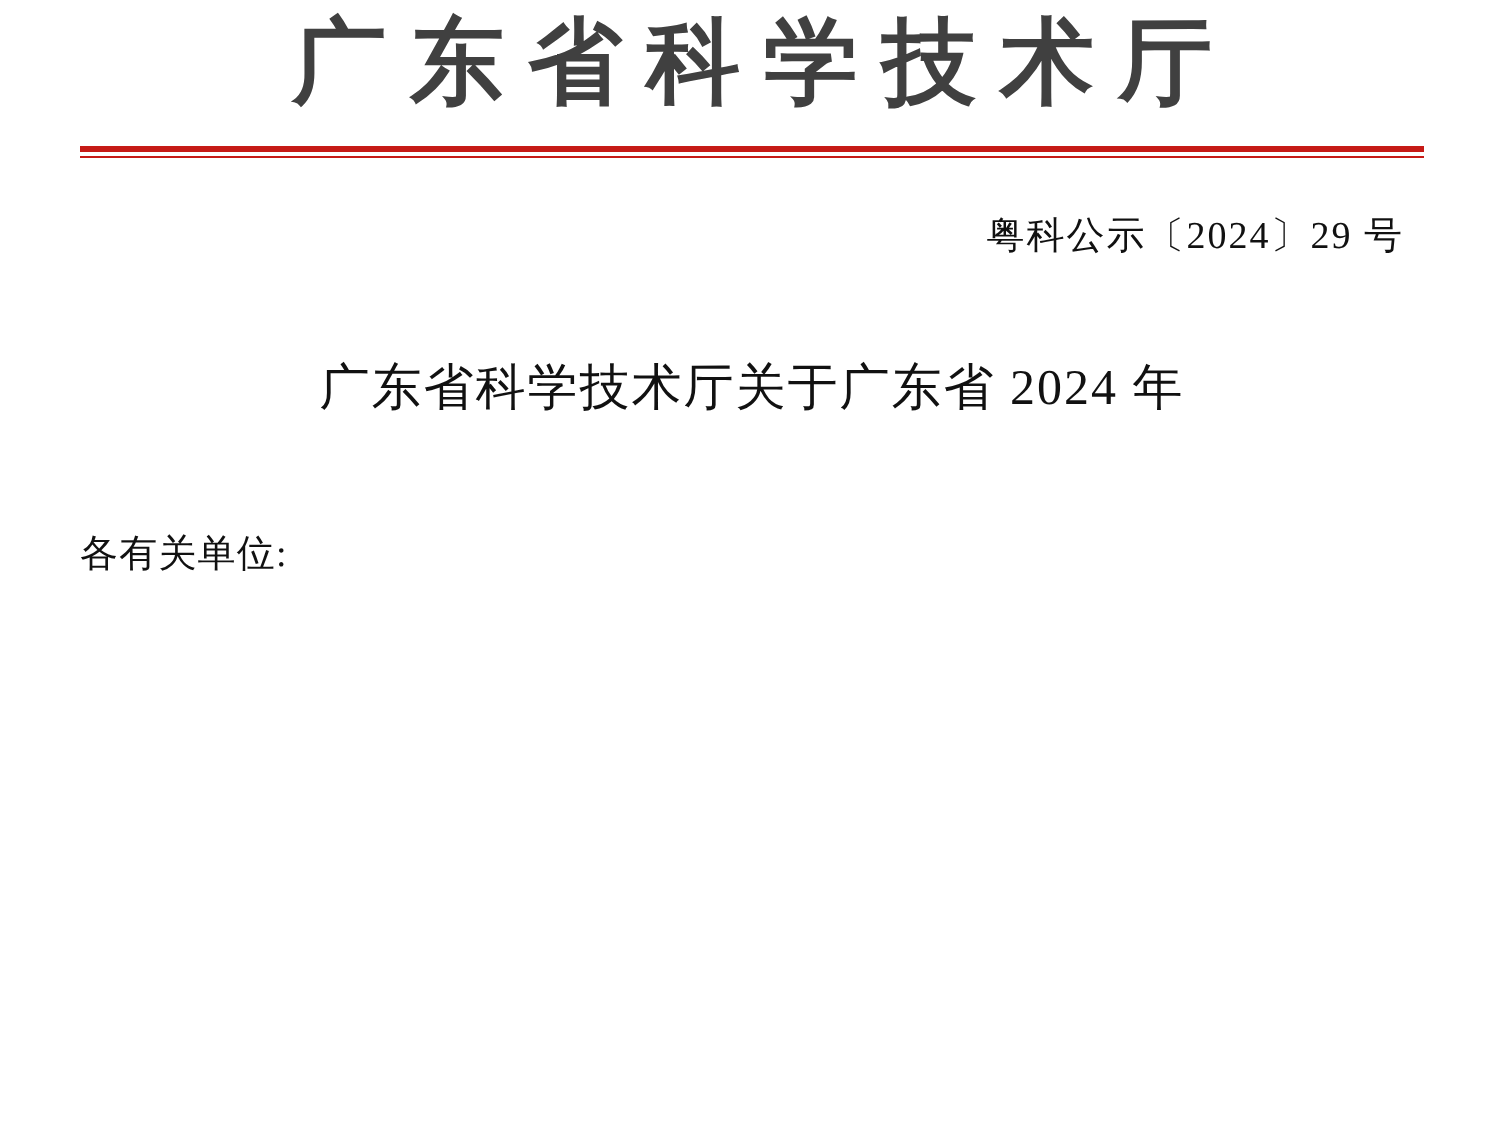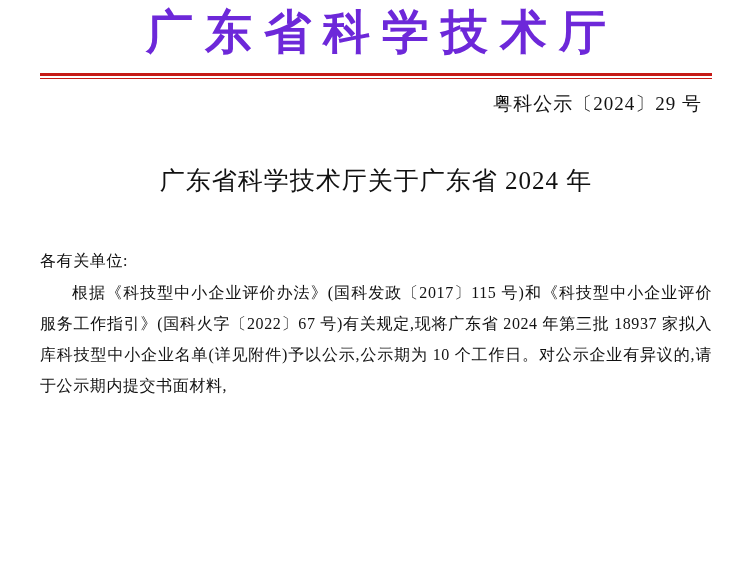--- a/index.html
+++ b/index.html
@@ -23,21 +23,21 @@
     box-sizing: border-box;
     padding: 0 40px;
   }
 
   
   .masthead {
     padding-top: 6px;
     text-align: center;
   }
   .masthead-title {
-    color: #6d28d9;
+    color: #404040;
     font-family: "DejaVu Serif", "Liberation Serif", serif;
     font-weight: bold;
     font-size: 47px;
     letter-spacing: 12px;
     line-height: 1.12;
     white-space: nowrap;
     text-indent: 12px;
   }
 
   .rule-wrap {
@@ -49,21 +49,21 @@
     background: #c61a16;
   }
   .rule-thin {
     height: 1px;
     background: #c61a16;
     margin-top: 2px;
   }
 
   
   .docnum {
-    margin-top: 12px;
+    margin-top: 26px;
     text-align: right;
     padding-right: 10px;
     font-size: 19px;
     letter-spacing: 1px;
     color: #111;
   }
 
   
   .doc-title {
     margin-top: 40px;
@@ -74,21 +74,21 @@
     letter-spacing: 1px;
   }
   .doc-title .line {
     display: block;
     white-space: nowrap;
   }
 
   
   .body-text {
     margin-top: 40px;
-    font-size: 16px;
+    font-size: 19px;
     line-height: 1.95;
     letter-spacing: 0.6px;
     text-align: justify;
     text-justify: inter-ideograph;
   }
   .body-text p {
     margin: 0;
   }
   .salutation {
     text-indent: 0;
@@ -112,16 +112,15 @@
   </div>
 
   <div class="docnum">粤科公示〔2024〕29 号</div>
 
   <div class="doc-title">
     <span class="line">广东省科学技术厅关于广东省 2024 年</span>
   </div>
 
   <div class="body-text">
     <p class="salutation">各有关单位:</p>
-    <p class="para">根据《科技型中小企业评价办法》(国科发政〔2017〕115 号)和《科技型中小企业评价服务工作指引》(国科火字〔2022〕67 号)有关规定,现将广东省 2024 年第三批 18937 家拟入库科技型中小企业名单(详见附件)予以公示,公示期为 10 个工作日。对公示企业有异议的,请于公示期内提交书面材料,</p>
   </div>
 
 </div>
 
 </body></html>

